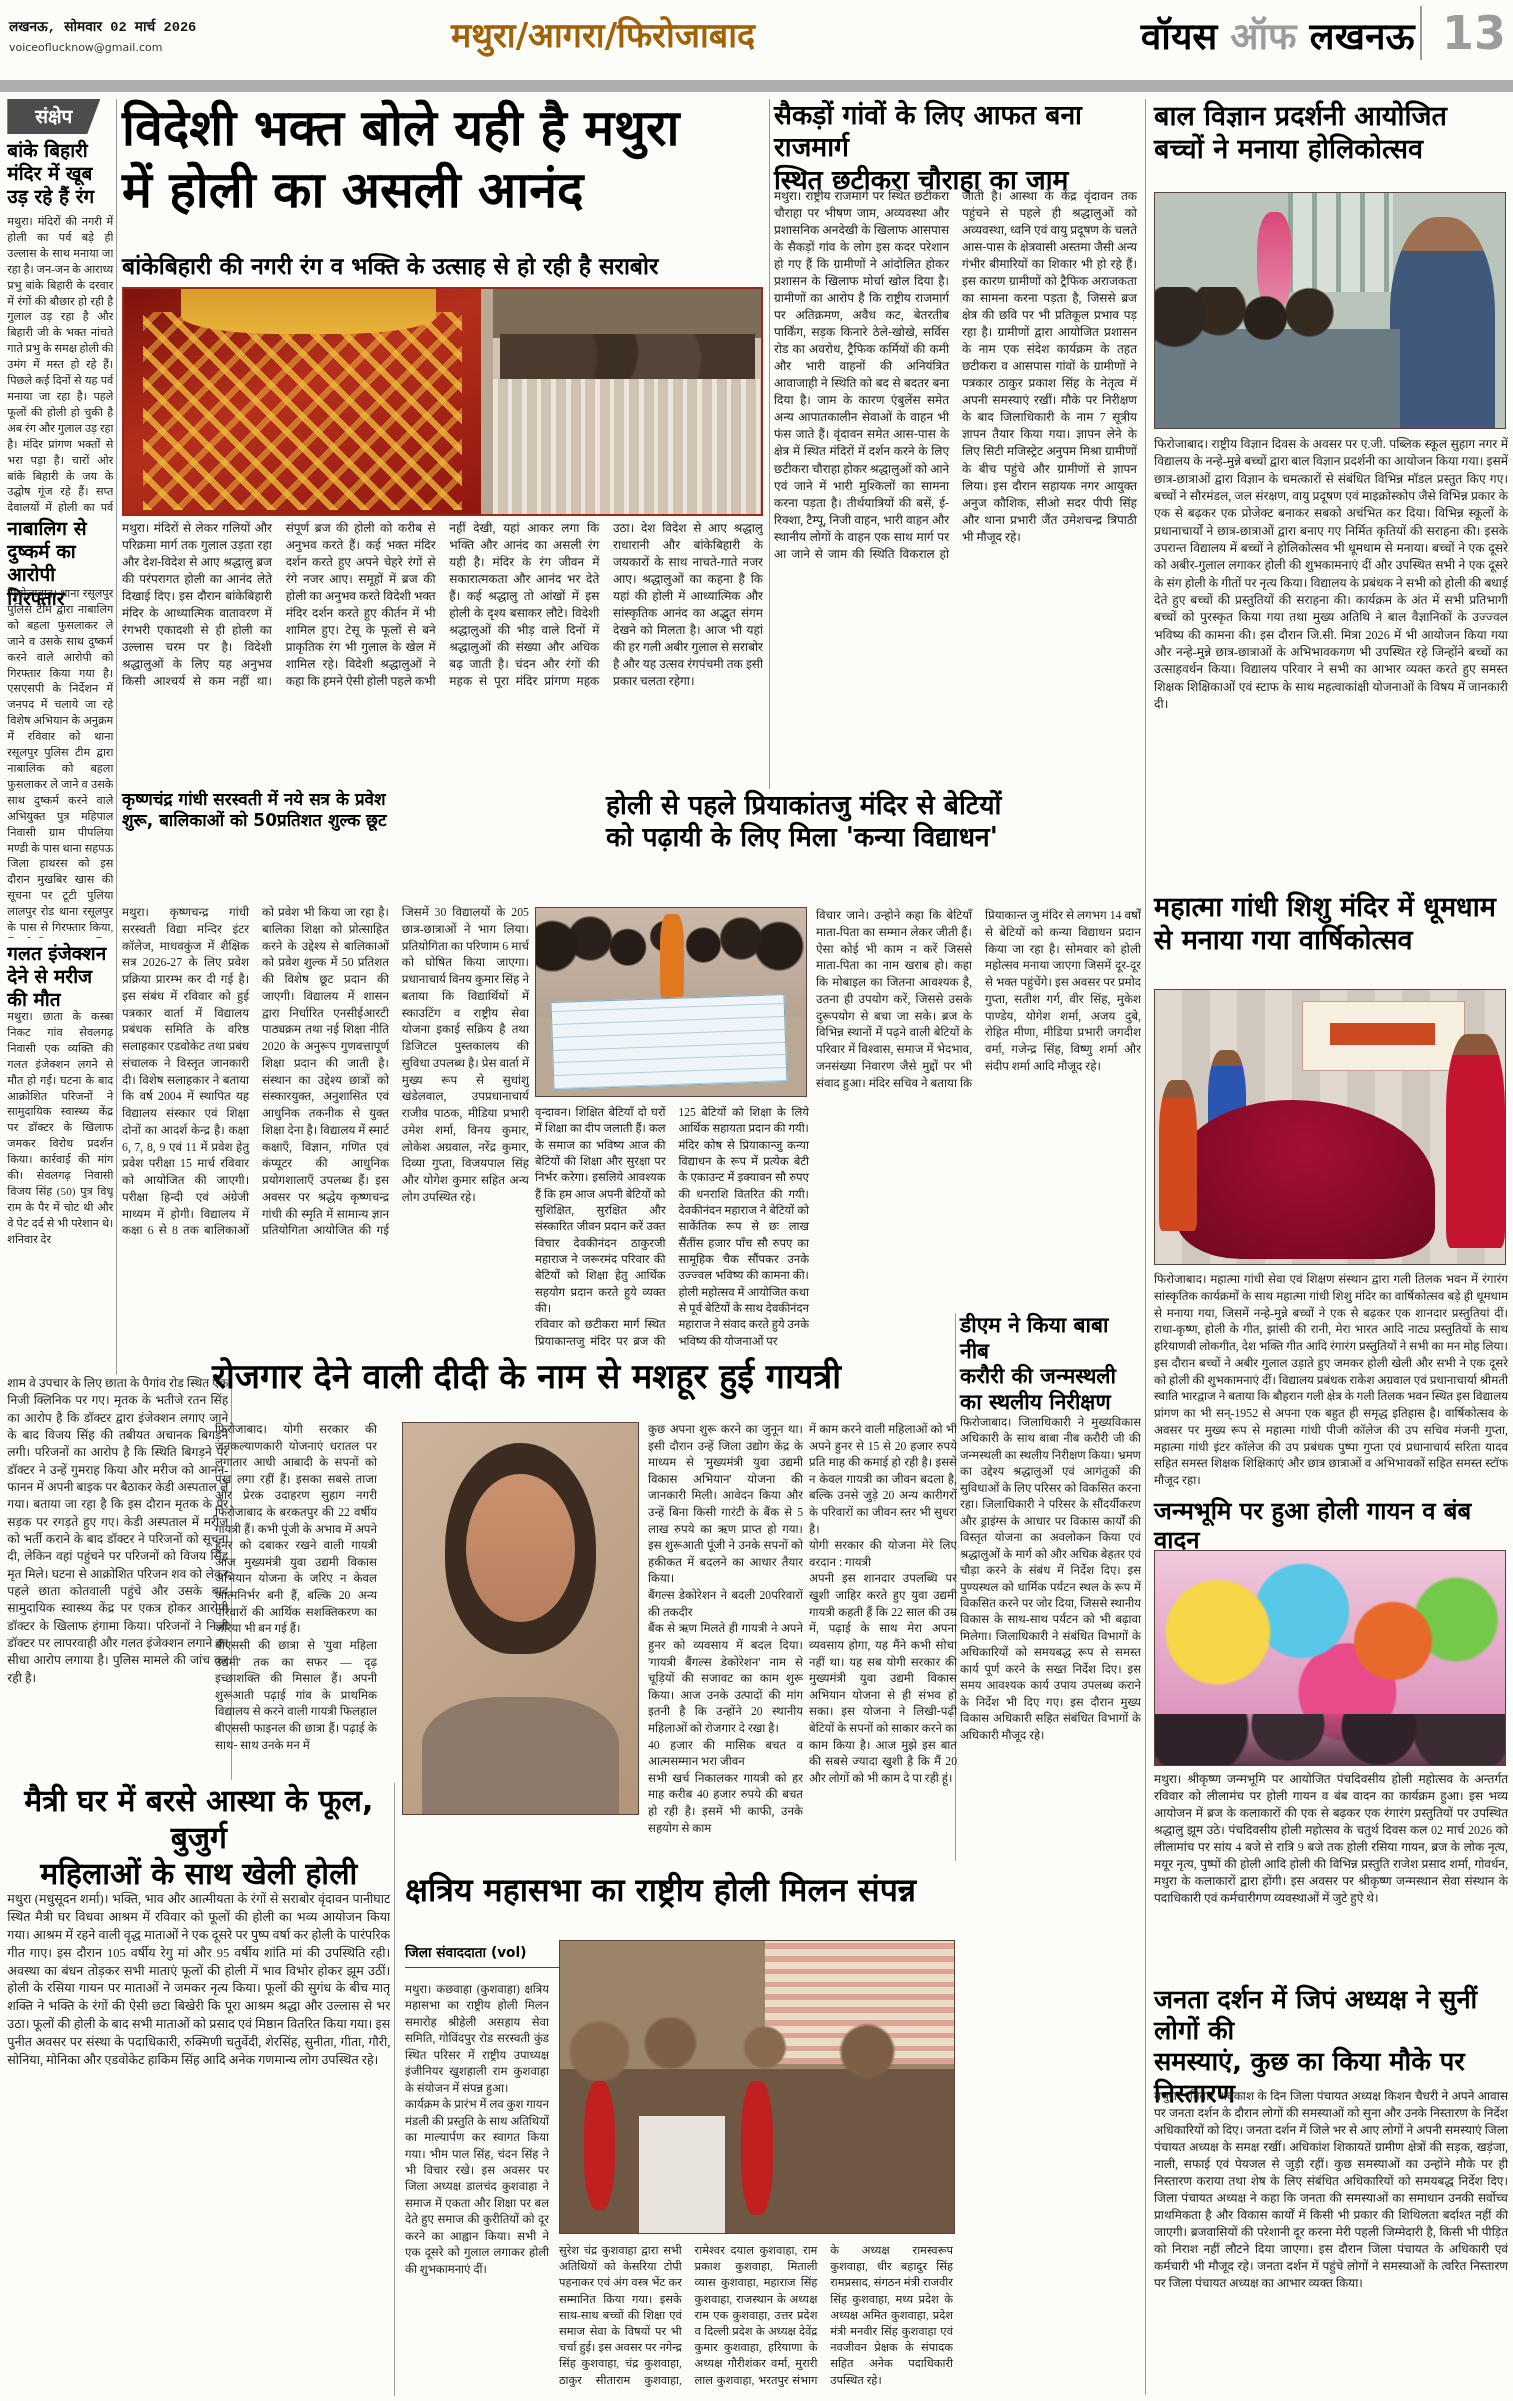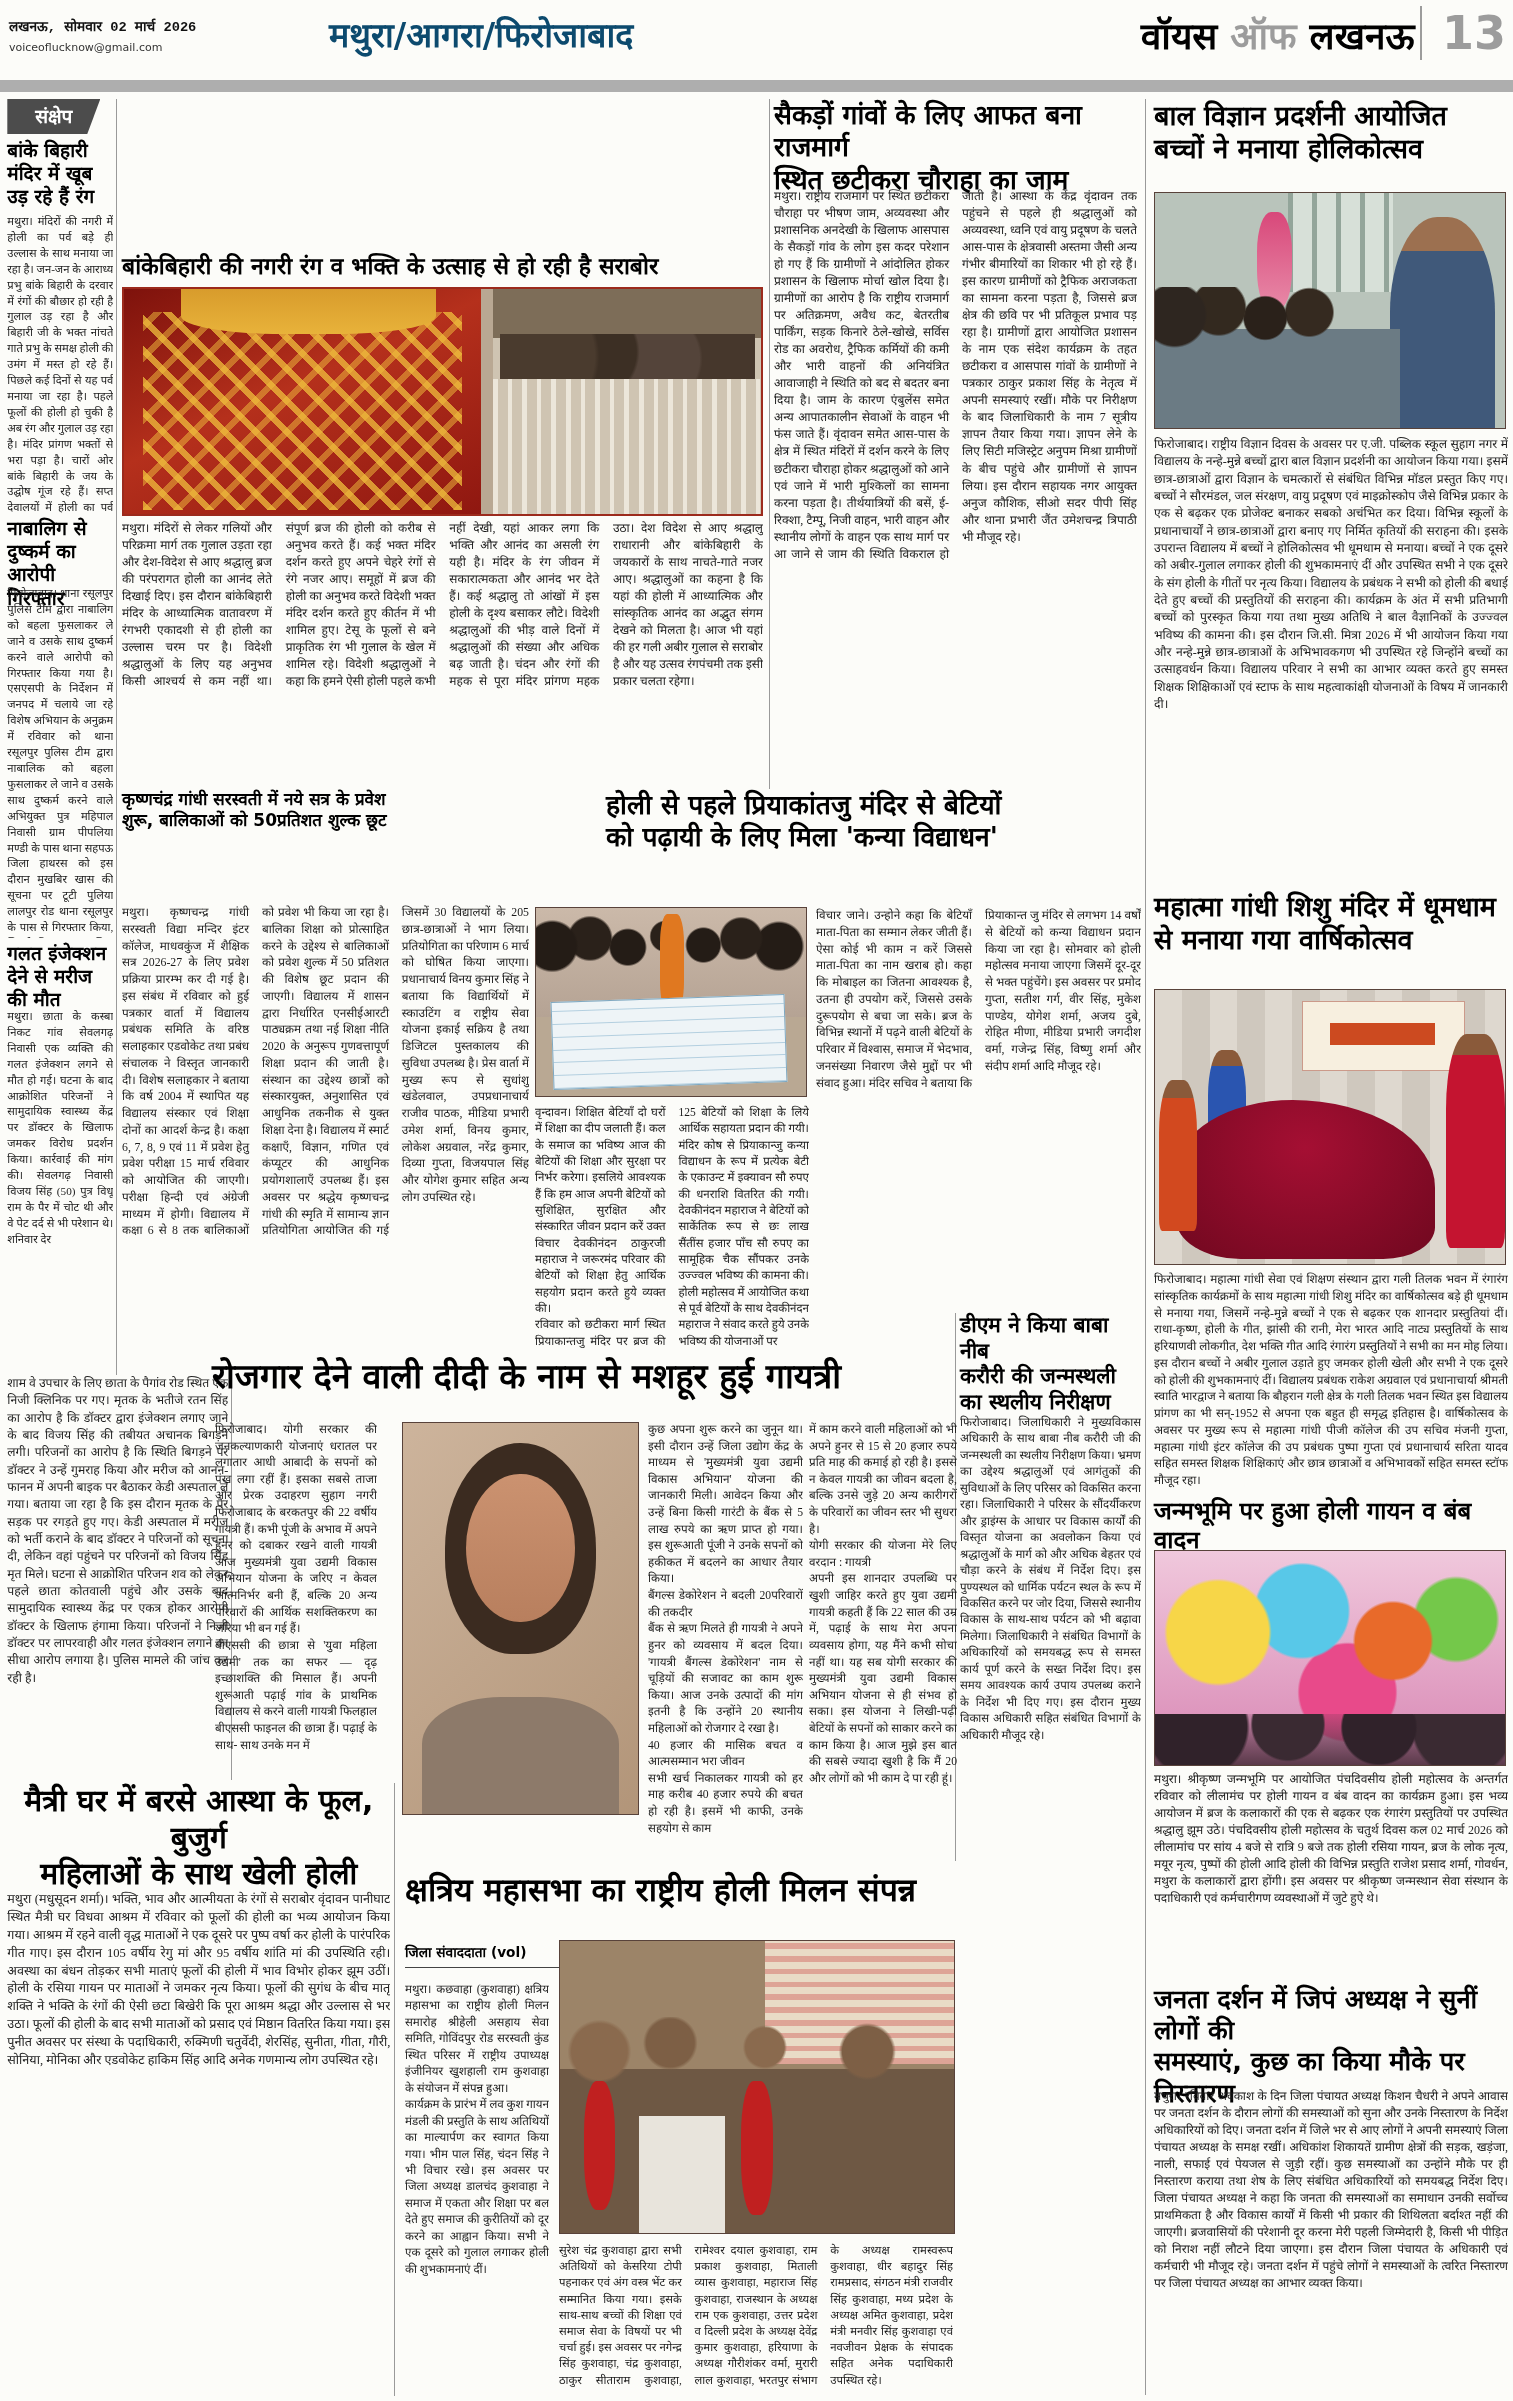--- a/index.html
+++ b/index.html
@@ -10,21 +10,21 @@
         line-height:1.22;white-space:pre-line;}
   .body-text{font-size:12px;line-height:1.42;text-align:justify;white-space:pre-line;color:#1c1c1c;}
   .cols-2{column-count:2;column-gap:12.8px;}
   .cols-3{column-count:3;column-gap:12.8px;}
   .cols-4{column-count:4;column-gap:13.7px;}
   .vrule{position:absolute;width:0.9px;background:#9a9a9a;}
   .grayband{position:absolute;left:0;top:80px;width:1513px;height:12px;background:#aeaeae;}
   
   .hdr-date{font-family:Liberation Mono, monospace;font-weight:700;font-size:13.7px;color:#111;}
   .hdr-mail{font-family:"DejaVu Sans",sans-serif;font-size:11px;color:#333;margin-top:5.5px;}
-  .hdr-region{font-family:"DejaVu Sans",sans-serif;font-weight:800;font-size:34px;color:#0c4a6e;text-align:left;}
+  .hdr-region{font-family:"DejaVu Sans",sans-serif;font-weight:800;font-size:34px;color:#a16207;text-align:center;}
   .mast{font-family:"DejaVu Sans",sans-serif;font-weight:800;font-size:37px;color:#000;text-align:right;white-space:nowrap;}
   .mast .gray{color:#9c9c9c;}
   .mast .pagenum{font-size:46px;color:#9c9c9c;border-left:2.7px solid #9c9c9c;padding-left:20px;margin-left:5.5px;}
   
   .sankshep{background:#4c4c4c;color:#fff;font-family:"DejaVu Sans",sans-serif;font-weight:700;
             font-size:19px;text-align:center;line-height:35px;height:35px;
             clip-path:polygon(0 0,100% 0,86% 100%,0 100%);}
   
   .photo{position:absolute;overflow:hidden;border:1.8px solid #58423a;background:#b9a893;}
   .photo.redframe{border:2.7px solid #9c2a1c;}
@@ -130,20 +130,22 @@
   <div class="blk head" style="left:7.3px;top:139px;width:106px;font-size:19px;">बांके बिहारी मंदिर में खूब उड़ रहे हैं रंग</div>
   <div class="blk body-text" style="left:7.3px;top:214px;width:106px;height:299px;font-size:11.2px;overflow:hidden;">मथुरा। मंदिरों की नगरी में होली का पर्व बड़े ही उल्लास के साथ मनाया जा रहा है। जन-जन के आराध्य प्रभु बांके बिहारी के दरवार में रंगों की बौछार हो रही है गुलाल उड़ रहा है और बिहारी जी के भक्त नांचते गाते प्रभु के समक्ष होली की उमंग में मस्त हो रहे हैं। पिछले कई दिनों से यह पर्व मनाया जा रहा है। पहले फूलों की होली हो चुकी है अब रंग और गुलाल उड़ रहा है। मंदिर प्रांगण भक्तों से भरा पड़ा है। चारों ओर बांके बिहारी के जय के उद्घोष गूंज रहे हैं। सप्त देवालयों में होली का पर्व बड़े ही उत्साह के साथ मनाया जा रहा है। रंग वर्षा के साथ होली चौपाइयां चल रही हैं। राधाबल्लभलाल के भक्त भी होली का आनन्द ले रहे हैं। प्रमुख मंदिरों में होली की धूम मची हुई है। दूर-दूर से आए भक्त मंदिरों की परिक्रमा कर रहे हैं। वहां भी रंग गुलाल चल रहा है। पूरे ब्रज के सभी प्रमुख मंदिरों में होली मनाई जा रही है।</div>
 
   <div class="blk head" style="left:7.3px;top:517px;width:106px;font-size:19px;">नाबालिग से दुष्कर्म का आरोपी गिरफ्तार</div>
   <div class="blk body-text" style="left:7.3px;top:586px;width:106px;height:352px;font-size:11.2px;overflow:hidden;">फिरोजाबाद। थाना रसूलपुर पुलिस टीम द्वारा नाबालिग को बहला फुसलाकर ले जाने व उसके साथ दुष्कर्म करने वाले आरोपी को गिरफ्तार किया गया है। एसएसपी के निर्देशन में जनपद में चलाये जा रहे विशेष अभियान के अनुक्रम में रविवार को थाना रसूलपुर पुलिस टीम द्वारा नाबालिक को बहला फुसलाकर ले जाने व उसके साथ दुष्कर्म करने वाले अभियुक्त पुत्र महिपाल निवासी ग्राम पीपलिया मण्डी के पास थाना सहपऊ जिला हाथरस को इस दौरान मुखबिर खास की सूचना पर टूटी पुलिया लालपुर रोड थाना रसूलपुर के पास से गिरफ्तार किया, जिसके विरुद्ध थाना पुलिस ने अग्रिम विधिक कार्यवाही है।</div>
 
   <div class="blk head" style="left:7.3px;top:942px;width:106px;font-size:19px;">गलत इंजेक्शन देने से मरीज की मौत</div>
   <div class="blk body-text" style="left:7.3px;top:1009px;width:106px;height:361px;font-size:11.2px;overflow:hidden;">मथुरा। छाता के कस्बा निकट गांव सेवलगढ़ निवासी एक व्यक्ति की गलत इंजेक्शन लगने से मौत हो गई। घटना के बाद आक्रोशित परिजनों ने सामुदायिक स्वास्थ्य केंद्र पर डॉक्टर के खिलाफ जमकर विरोध प्रदर्शन किया। कार्रवाई की मांग की। सेवलगढ़ निवासी विजय सिंह (50) पुत्र विधू राम के पैर में चोट थी और वे पेट दर्द से भी परेशान थे। शनिवार देर</div>
   <div class="blk body-text" style="left:7.3px;top:1375px;width:221px;height:403px;font-size:12.2px;overflow:hidden;">शाम वे उपचार के लिए छाता के पैगांव रोड स्थित एक निजी क्लिनिक पर गए। मृतक के भतीजे रतन सिंह का आरोप है कि डॉक्टर द्वारा इंजेक्शन लगाए जाने के बाद विजय सिंह की तबीयत अचानक बिगड़ने लगी। परिजनों का आरोप है कि स्थिति बिगड़ने पर डॉक्टर ने उन्हें गुमराह किया और मरीज को आनन-फानन में अपनी बाइक पर बैठाकर केडी अस्पताल ले गया। बताया जा रहा है कि इस दौरान मृतक के पैर सड़क पर रगड़ते हुए गए। केडी अस्पताल में मरीज को भर्ती कराने के बाद डॉक्टर ने परिजनों को सूचना दी, लेकिन वहां पहुंचने पर परिजनों को विजय सिंह मृत मिले। घटना से आक्रोशित परिजन शव को लेकर पहले छाता कोतवाली पहुंचे और उसके बाद सामुदायिक स्वास्थ्य केंद्र पर एकत्र होकर आरोपी डॉक्टर के खिलाफ हंगामा किया। परिजनों ने निजी डॉक्टर पर लापरवाही और गलत इंजेक्शन लगाने का सीधा आरोप लगाया है। पुलिस मामले की जांच कर रही है।</div>
 
+  <div class="blk head" style="left:122px;top:97px;width:646px;font-size:50px;line-height:1.24;">विदेशी भक्त बोले यही है मथुरा
+में होली का असली आनंद</div>
   <div class="blk head" style="left:122px;top:252px;width:641px;font-size:23px;">बांकेबिहारी की नगरी रंग व भक्ति के उत्साह से हो रही है सराबोर</div>
   <div class="photo redframe" style="left:122px;top:287px;width:637px;height:225px;">
     <div class="pp lp-shrine"></div>
     <div class="pp lp-lattice"></div>
     <div class="pp lp-canopy"></div>
     <div class="pp lp-crowd"></div>
     <div class="pp lp-rail"></div>
     <div class="pp lp-heads"></div>
   </div>
   <div class="blk body-text cols-4" style="left:122px;top:520px;width:641px;height:265px;overflow:hidden;">मथुरा। मंदिरों से लेकर गलियों और परिक्रमा मार्ग तक गुलाल उड़ता रहा और देश-विदेश से आए श्रद्धालु ब्रज की परंपरागत होली का आनंद लेते दिखाई दिए। इस दौरान बांकेबिहारी मंदिर के आध्यात्मिक वातावरण में रंगभरी एकादशी से ही होली का उल्लास चरम पर है। विदेशी श्रद्धालुओं के लिए यह अनुभव किसी आश्चर्य से कम नहीं था। संपूर्ण ब्रज की होली को करीब से अनुभव करते हैं। कई भक्त मंदिर दर्शन करते हुए अपने चेहरे रंगों से रंगे नजर आए। समूहों में ब्रज की होली का अनुभव करते विदेशी भक्त मंदिर दर्शन करते हुए कीर्तन में भी शामिल हुए। टेसू के फूलों से बने प्राकृतिक रंग भी गुलाल के खेल में शामिल रहे। विदेशी श्रद्धालुओं ने कहा कि हमने ऐसी होली पहले कभी नहीं देखी, यहां आकर लगा कि भक्ति और आनंद का असली रंग यही है। मंदिर के रंग जीवन में सकारात्मकता और आनंद भर देते हैं। कई श्रद्धालु तो आंखों में इस होली के दृश्य बसाकर लौटे। विदेशी श्रद्धालुओं की भीड़ वाले दिनों में श्रद्धालुओं की संख्या और अधिक बढ़ जाती है। चंदन और रंगों की महक से पूरा मंदिर प्रांगण महक उठा। देश विदेश से आए श्रद्धालु राधारानी और बांकेबिहारी के जयकारों के साथ नाचते-गाते नजर आए। श्रद्धालुओं का कहना है कि यहां की होली में आध्यात्मिक और सांस्कृतिक आनंद का अद्भुत संगम देखने को मिलता है। आज भी यहां की हर गली अबीर गुलाल से सराबोर है और यह उत्सव रंगपंचमी तक इसी प्रकार चलता रहेगा।</div>

